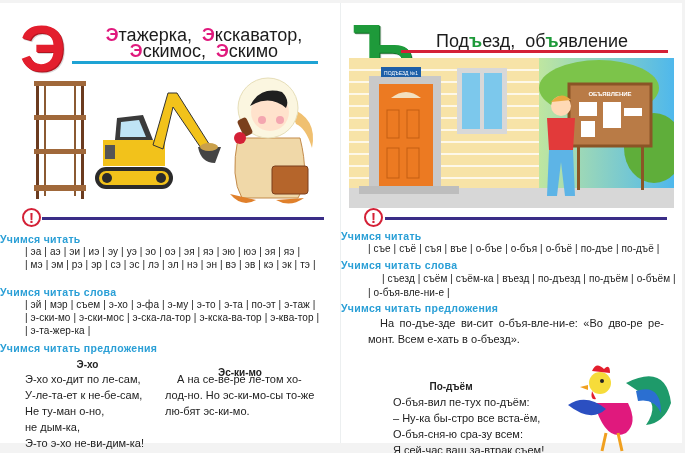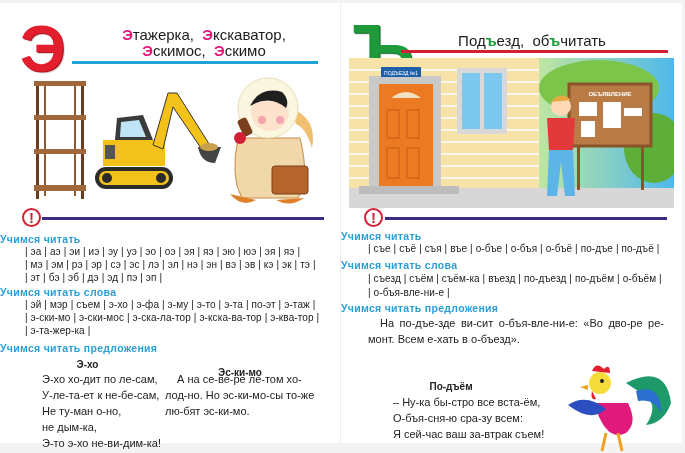--- a/index.html
+++ b/index.html
@@ -10,21 +10,21 @@
   .page.left { left: 0; width: 340px; }
   .page.right { left: 340px; width: 342px; border-left: 1px solid #eceff0; }
 
   
   .big-letter { position: absolute; font-family: "Liberation Sans", sans-serif; font-weight: 900; line-height: 1; }
   .big-letter.e { left: 20px; top: 14px; font-size: 64px; color: #e31e2d;
     text-shadow: 1px 1px 0 #b01420, -1px 0 0 #fff, 2px 2px 0 rgba(0,0,0,.15); }
   .big-letter.hard { left: 12px; top: 12px; font-size: 70px; color: #1e9a3a;
     text-shadow: 1px 1px 0 #116a24, 2px 2px 0 rgba(0,0,0,.15); }
 
-  .title { position: absolute; text-align: center; font-size: 15px; line-height: 16px; color: #1c1c1c; }
+  .title { position: absolute; text-align: center; font-size: 18px; line-height: 16px; color: #1c1c1c; }
   .left .title { left: 74px; width: 260px; top: 24px; }
   .right .title { left: 60px; width: 262px; top: 30px; }
   .hl-pink { color: #e0197d; font-weight: bold; }
   .hl-green { color: #1e9a3a; font-weight: bold; }
 
   .rule { position: absolute; height: 3px; }
   .left .rule.top { left: 72px; width: 246px; top: 58px; background: #1ea3d4; }
   .right .rule.top { left: 60px; width: 267px; top: 47px; background: #d42036; }
   .rule.mid { height: 3px; background: #3a2d87; }
   .left .rule.mid { left: 42px; width: 282px; top: 214px; }
@@ -99,51 +99,50 @@
       <path d="M10 126 Q22 140 36 132 Z" fill="#e0802b"></path>
         <path d="M56 132 Q70 140 84 130 Z" fill="#e0802b"></path>
     </svg>
 
     <div class="warn-icon">!</div>
     <div class="rule mid"></div>
 
     <div class="section-h" style="left:0;width:340px;top:230px">Учимся читать</div>
     <div class="line" style="left:25px;top:243px">| эа | аэ | эи | иэ | эу | уэ | эо | оэ | эя | яэ | эю | юэ | эя | яэ |</div>
     <div class="line" style="left:25px;top:256px">| мэ | эм | рэ | эр | сэ | эс | лэ | эл | нэ | эн | вэ | эв | кэ | эк | тэ |</div>
-    <div class="line" style="left:25px;top:269px">| эт | бэ | эб | дэ | эд | пэ | эп |</div>
 
     <div class="section-h" style="left:0;width:340px;top:283px">Учимся читать слова</div>
     <div class="line" style="left:25px;top:296px">| эй | мэр | съем | э-хо | э-фа | э-му | э-то | э-та | по-эт | э-таж |</div>
     <div class="line" style="left:25px;top:309px">| э-ски-мо | э-ски-мос | э-ска-ла-тор | э-кска-ва-тор | э-ква-тор |</div>
     <div class="line" style="left:25px;top:322px">| э-та-жер-ка |</div>
 
     <div class="section-h" style="left:0;width:340px;top:339px">Учимся читать предложения</div>
 
     <div class="poem-title" style="left:25px;width:125px;top:356px">Э-хо</div>
-    <div class="para" style="left:42px;top:368px;width:128px;text-align:justify">
+    <div class="para" style="left:25px;top:368px;width:128px;text-align:justify">
       <div>Э-хо хо-дит по ле-сам,</div>
       <div>У-ле-та-ет к не-бе-сам,</div>
       <div>Не ту-ман о-но,</div>
       <div style="">не дым-ка,</div>
       <div>Э-то э-хо не-ви-дим-ка!</div>
     </div>
 
     <div class="poem-title" style="left:165px;width:150px;top:364px">Эс-ки-мо</div>
     <div class="para" style="left:165px;top:368px;width:155px">
       <div style="padding-left:12px">А на се-ве-ре ле-том хо-</div>
       <div>лод-но. Но эс-ки-мо-сы то-же</div>
       <div>лю-бят эс-ки-мо.</div>
     </div>
   </div>
 
   <div class="page right">
     <div class="big-letter hard">Ъ</div>
     <div class="title">
       <span><span>Под</span><span class="hl-green">ъ</span><span>езд,</span></span>&nbsp;
-      <span><span>об</span><span class="hl-green">ъ</span><span>читать</span></span>
+      <span><span>об</span><span class="hl-green">ъ</span><span>явление</span></span>
     </div>
     <div class="rule top"></div>
 
     <svg class="illus" style="left:8px;top:55px" width="325" height="150" viewBox="0 0 325 150">
       <defs>
         <linearGradient id="sky" x1="0" x2="1">
             <stop offset="0" stop-color="#bfe6a0"></stop>
             <stop offset="1" stop-color="#4fb8ec"></stop>
           </linearGradient>
       </defs>
@@ -191,28 +190,29 @@
       <path d="M200 92 L224 92 L226 138 L216 138 L212 104 L208 138 L198 138 Z" fill="#5db4e6"></path>
     </svg>
 
     <div class="warn-icon">!</div>
     <div class="rule mid"></div>
 
     <div class="section-h" style="left:0;width:342px;top:227px">Учимся читать</div>
     <div class="line" style="left:27px;top:240px">| съе | съё | съя | въе | о-бъе | о-бъя | о-бъё | по-дъе | по-дъё |</div>
 
     <div class="section-h" style="left:0;width:342px;top:256px">Учимся читать слова</div>
-    <div class="line" style="left:27px;top:270px">| съезд | съём | съём-ка | въезд | по-дъезд | по-дъём | о-бъём |</div>
+    <div class="line" style="left:41px;top:270px">| съезд | съём | съём-ка | въезд | по-дъезд | по-дъём | о-бъём |</div>
     <div class="line" style="left:27px;top:284px">| о-бъя-вле-ни-е |</div>
 
     <div class="section-h" style="left:0;width:342px;top:299px">Учимся читать предложения</div>
     <div class="para" style="left:27px;top:312px;width:296px;text-indent:12px;text-align:justify">На по-дъе-зде ви-сит о-бъя-вле-ни-е: «Во дво-ре ре-монт. Всем е-хать в о-бъезд».</div>
 
     <div class="poem-title" style="left:40px;width:140px;top:378px">По-дъём</div>
     <div class="para" style="left:52px;top:391px;width:165px">
+      <div>О-бъя-вил пе-тух по-дъём:</div>
       <div>– Ну-ка бы-стро все вста-ём,</div>
       <div>О-бъя-сня-ю сра-зу всем:</div>
       <div>Я сей-час ваш за-втрак съем!</div>
     </div>
 
     <svg class="illus" style="left:225px;top:360px" width="110" height="90" viewBox="0 0 110 90">
       <path d="M60 20 Q100 0 105 40 Q98 60 80 62 Q95 40 75 30 Z" fill="#1e9a6a"></path>
       <path d="M70 28 Q95 20 95 50 Q88 35 72 38 Z" fill="#2b6fd1"></path>
       <path d="M28 40 Q40 80 60 70 Q72 60 62 40 Z" fill="#e0197d"></path>
       <path d="M2 42 Q20 30 40 46 Q25 60 2 42 Z" fill="#2b4fc1"></path>

